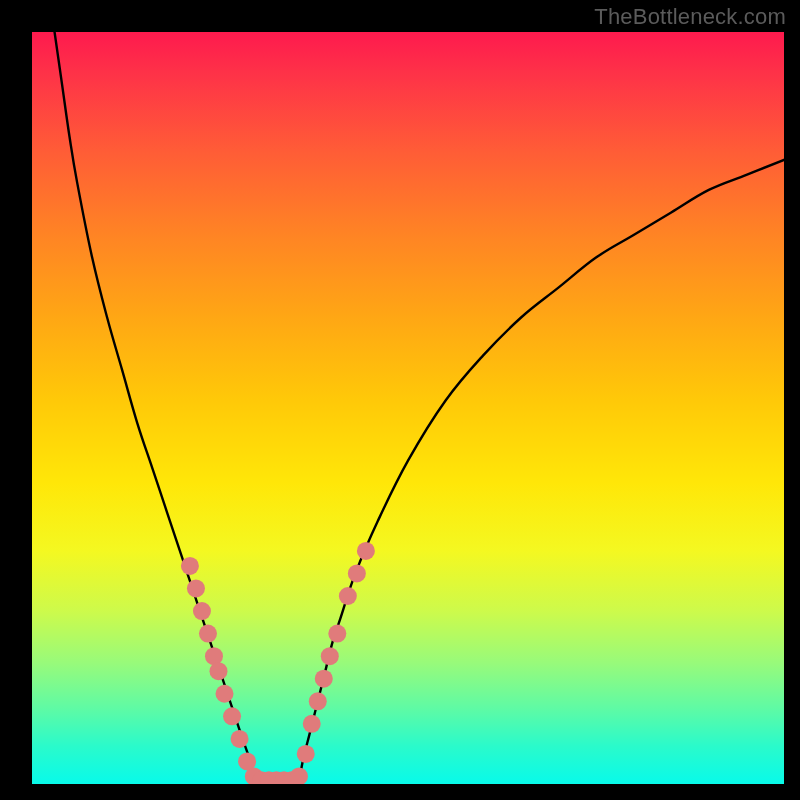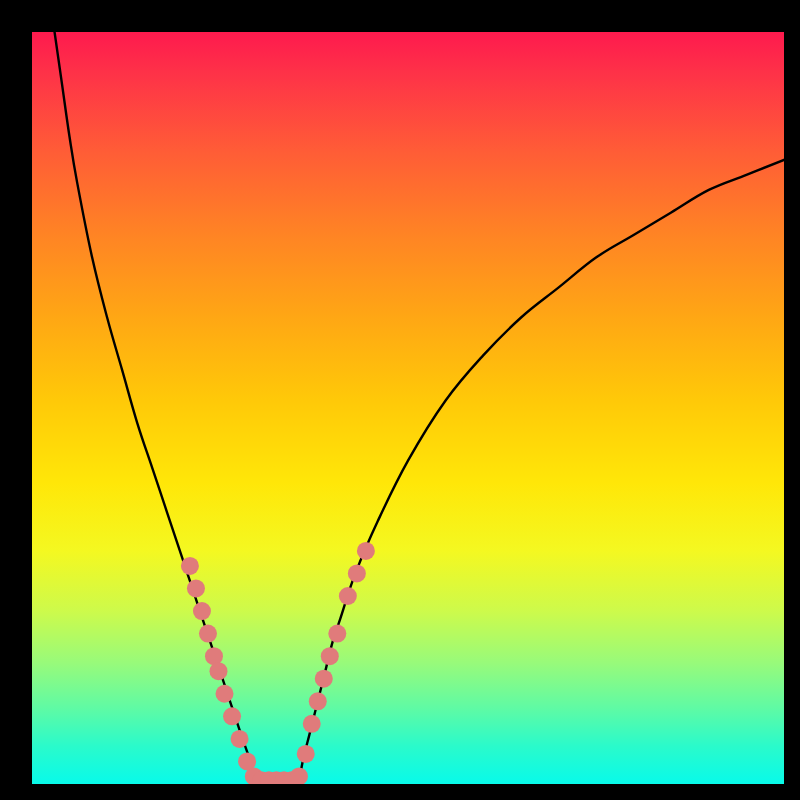--- a/index.html
+++ b/index.html
@@ -87,13 +87,14 @@
           <circle cx="285.76" cy="669.28" r="9" fill="#e07b7b" stroke="#c95a5a" stroke-width="0"></circle>
           <circle cx="291.78" cy="646.72" r="9" fill="#e07b7b" stroke="#c95a5a" stroke-width="0"></circle>
           <circle cx="297.79" cy="624.16" r="9" fill="#e07b7b" stroke="#c95a5a" stroke-width="0"></circle>
           <circle cx="305.31" cy="601.60" r="9" fill="#e07b7b" stroke="#c95a5a" stroke-width="0"></circle>
           <circle cx="315.84" cy="564.00" r="9" fill="#e07b7b" stroke="#c95a5a" stroke-width="0"></circle>
           <circle cx="324.86" cy="541.44" r="9" fill="#e07b7b" stroke="#c95a5a" stroke-width="0"></circle>
           <circle cx="333.89" cy="518.88" r="9" fill="#e07b7b" stroke="#c95a5a" stroke-width="0"></circle>
         </g>
     </svg>
   </div>
+  <div class="watermark">TheBottleneck.com</div>
 </div>
 
 </body></html>

